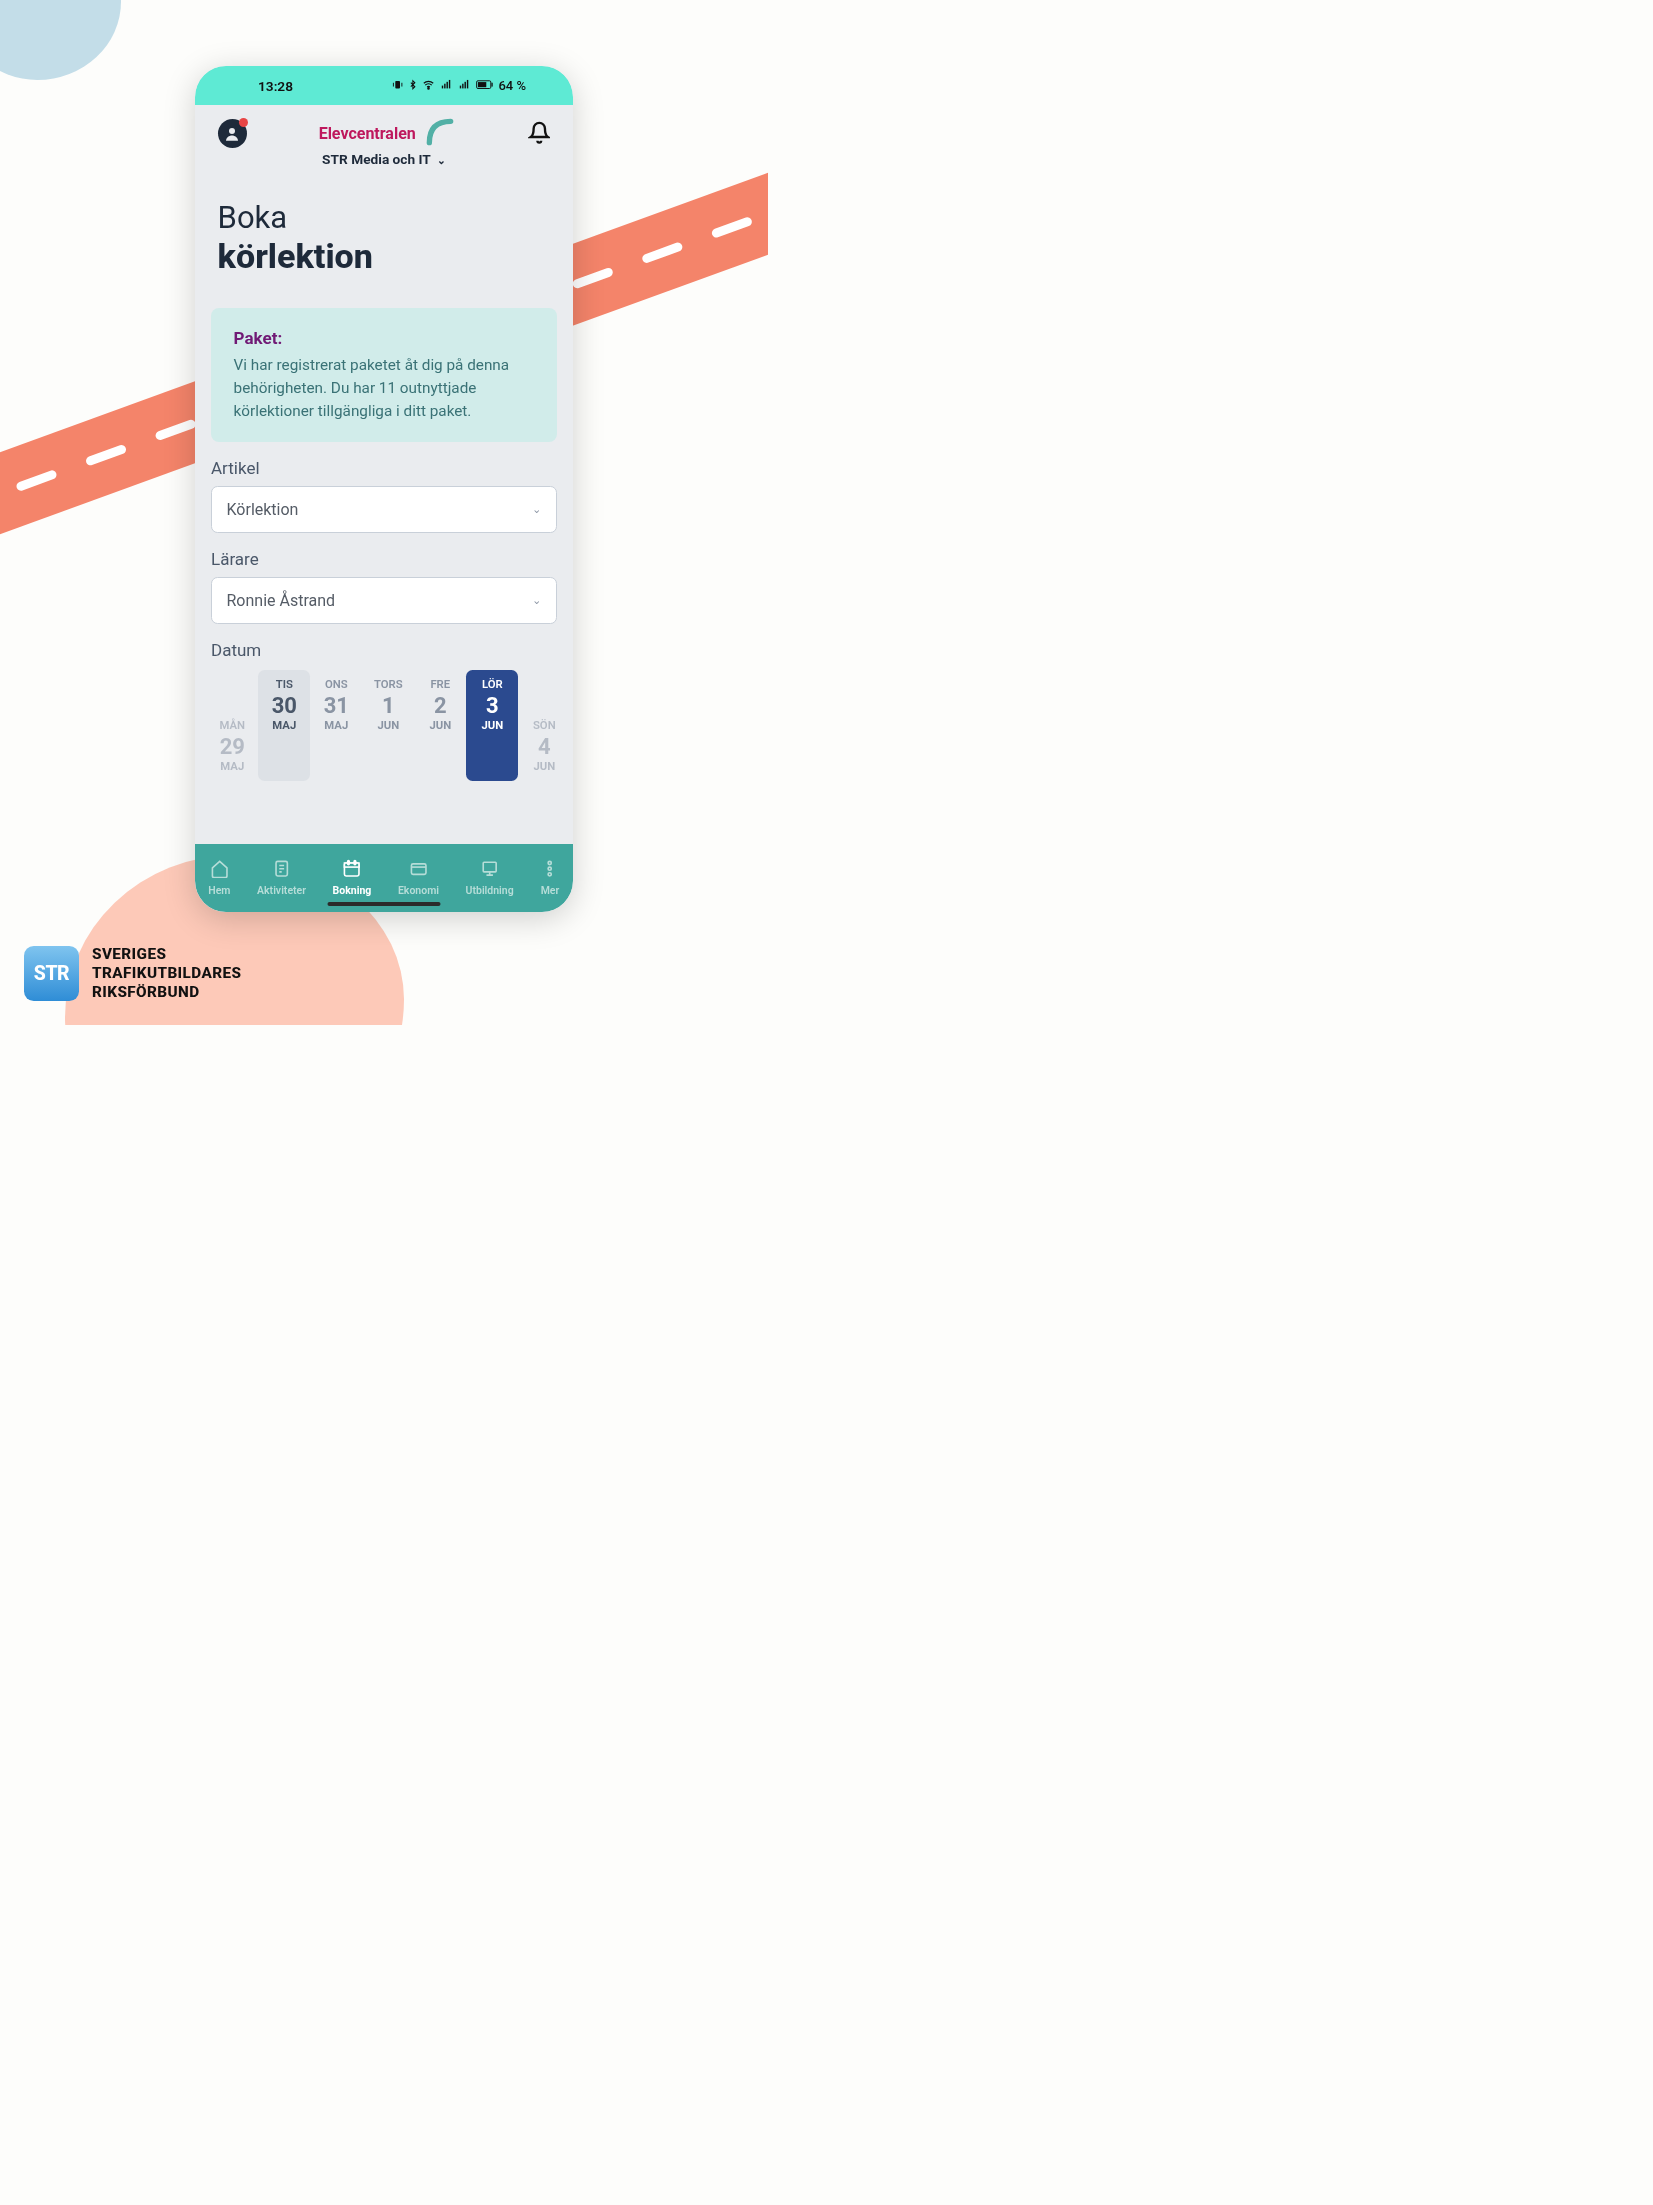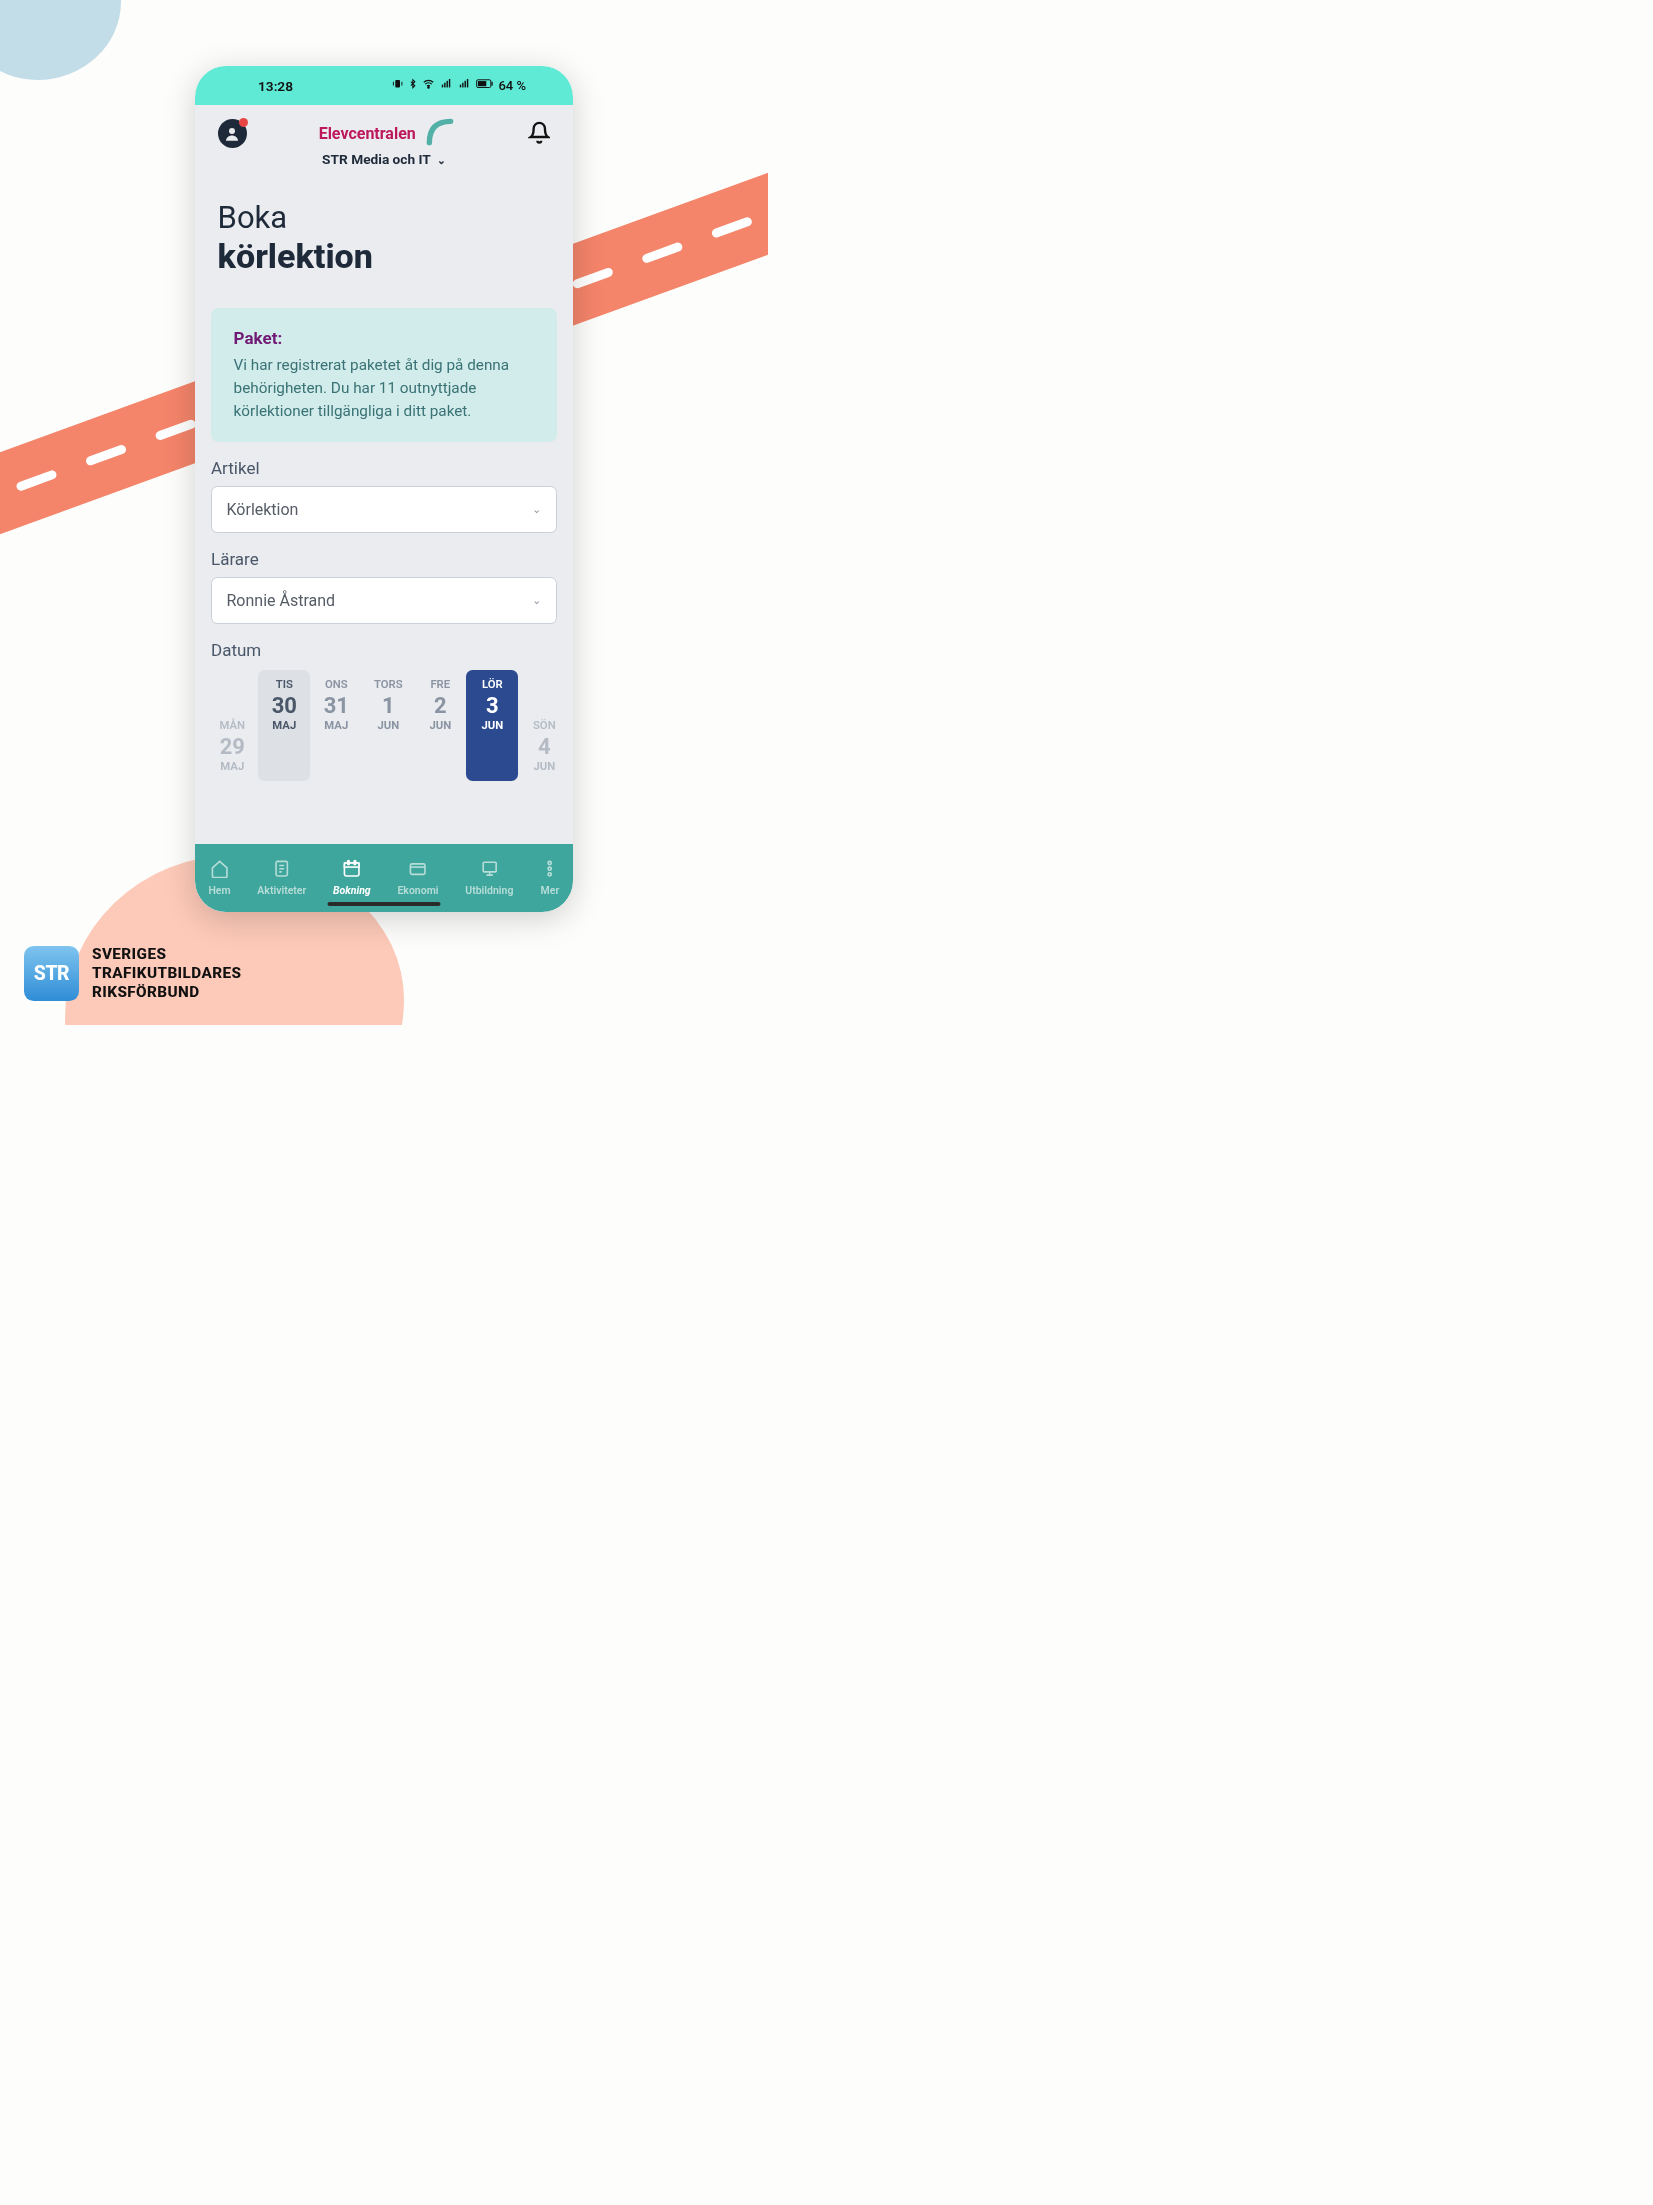--- a/index.html
+++ b/index.html
@@ -86,21 +86,21 @@
   background: #5eead4;
   height: 39px;
   display: flex;
   align-items: center;
   justify-content: space-between;
   padding: 0 47px 0 63px;
   font-size: 13.7px;
   font-weight: 600;
   color: #111;
 }
-.status-icons { display: flex; align-items: flex-start; gap: 4.8px; font-size: 11.3px; }
+.status-icons { display: flex; align-items: flex-end; gap: 4.8px; font-size: 11.3px; }
 
 
 .app-header {
   padding: 11.3px 22.6px 8px;
 }
 .app-header-row1 {
   display: flex;
   align-items: center;
   justify-content: space-between;
 }
@@ -225,21 +225,21 @@
 }
 .nav-item {
   display: flex;
   flex-direction: column;
   align-items: center;
   gap: 6.5px;
   color: #b6ddd8;
   font-size: 10.5px;
   font-weight: 600;
 }
-.nav-item.active { color: #fff; font-weight: 700; font-style: italic; }
+.nav-item.active { color: #fff; font-weight: 700; }
 .nav-item svg { width: 19.4px; height: 19.4px; fill: none; stroke: currentColor; stroke-width: 2; }
 
 
 .footer-logo {
   position: absolute;
   bottom: 22.6px;
   left: 24px;
   display: flex;
   align-items: center;
   gap: 13px;

